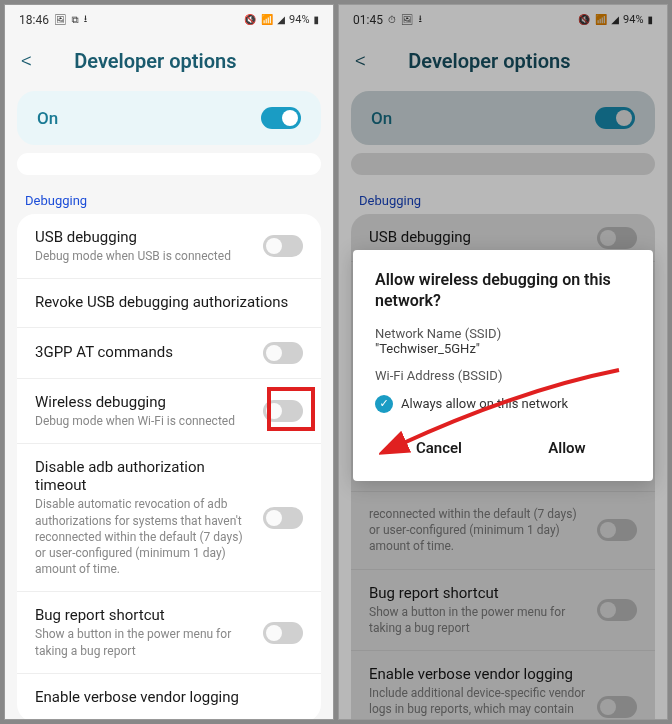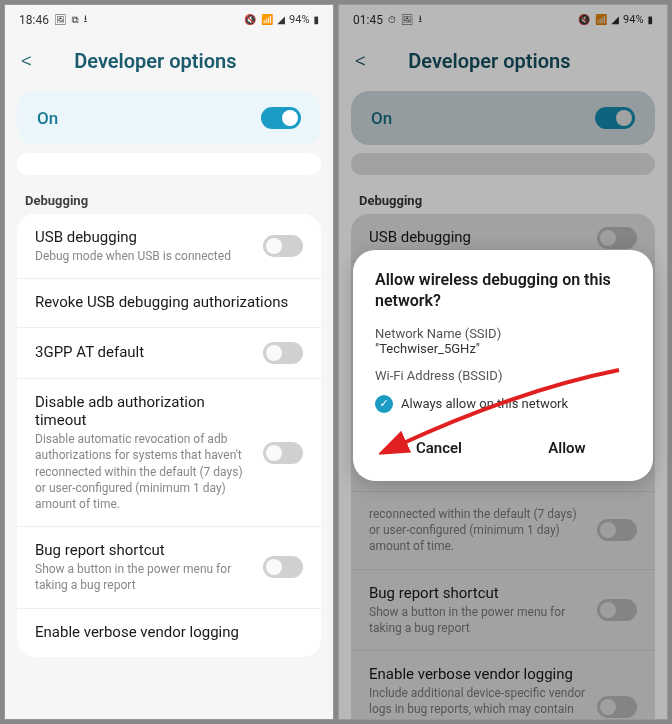--- a/index.html
+++ b/index.html
@@ -13,31 +13,31 @@
     .header-title { color: #1a5b6e; font-size: 20px; font-weight: 600; margin-left: 28px; }
     .on-bar { background: #eaf6f9; display: flex; justify-content: space-between; align-items: center; padding: 16px 20px; border-radius: 18px; margin: 4px 12px 8px 12px; }
     .on-text { color: #1a7a94; font-size: 17px; font-weight: 500; }
     .toggle { width: 40px; height: 22px; border-radius: 11px; position: relative; }
     .toggle.on { background: #1a9cc4; }
     .toggle.off { background: #d0d0d0; }
     .toggle-knob { width: 16px; height: 16px; border-radius: 50%; background: #fff; position: absolute; top: 3px; }
     .toggle.on .toggle-knob { right: 3px; }
     .toggle.off .toggle-knob { left: 3px; background: #fafafa; }
     .peek-card { background: #fff; border-radius: 18px; margin: 0 12px 8px 12px; height: 22px; }
-    .section-label { color: #404040; font-size: 13px; padding: 10px 20px 6px 20px; font-weight: 700; }
+    .section-label { color: #1d4ed8; font-size: 13px; padding: 10px 20px 6px 20px; font-weight: 400; }
     .card { background: #fff; border-radius: 18px; margin: 0 12px; padding: 0; }
     .setting-row { display: flex; justify-content: space-between; align-items: center; padding: 14px 18px; border-bottom: 1px solid #eee; position: relative; }
     .setting-row:last-child { border-bottom: none; }
     .setting-text { flex: 1; padding-right: 10px; }
     .setting-title { font-size: 15px; color: #1a1a1a; margin-bottom: 2px; }
     .setting-sub { font-size: 12px; color: #888; line-height: 1.35; }
     .highlight-box { border: 4px solid #e02020; padding: 4px; position: absolute; }
     .dim-overlay { position: absolute; inset: 0; background: rgba(0,0,0,0.25); }
     .phone.dimmed .status-bar, .phone.dimmed .header, .phone.dimmed .on-bar, .phone.dimmed .peek-card, .phone.dimmed .section-label, .phone.dimmed .card { filter: brightness(0.85); }
-    .dialog { position: absolute; left: 14px; right: 14px; top: 245px; background: #fff; border-radius: 22px; padding: 20px 22px 14px 22px; z-index: 10; box-shadow: 0 4px 20px rgba(0,0,0,0.2); }
+    .dialog { position: absolute; left: 14px; right: 14px; top: 245px; background: #fff; border-radius: 4px; padding: 20px 22px 14px 22px; z-index: 10; box-shadow: 0 4px 20px rgba(0,0,0,0.2); }
     .dialog-title { font-size: 16px; font-weight: 600; color: #1a1a1a; margin-bottom: 14px; line-height: 1.3; }
     .dialog-label { font-size: 13px; color: #555; }
     .dialog-value { font-size: 13px; color: #333; margin-bottom: 12px; }
     .checkbox-row { display: flex; align-items: center; gap: 8px; margin-top: 12px; margin-bottom: 16px; }
     .checkbox { width: 18px; height: 18px; border-radius: 50%; background: #1a9cc4; display: flex; align-items: center; justify-content: center; color: #fff; font-size: 11px; }
     .checkbox-label { font-size: 13px; color: #333; }
     .dialog-buttons { display: flex; justify-content: flex-end; }
     .dialog-btn { flex: 1; text-align: center; padding: 10px 4px; font-size: 15px; font-weight: 600; color: #1a1a1a; }
     .arrow-svg { position: absolute; z-index: 11; pointer-events: none; }
     .sicon { font-size: 10px; }
@@ -83,25 +83,35 @@
           <div class="toggle-knob"></div>
         </div>
     </div>
     <div class="setting-row">
       <div class="setting-text">
         <div class="setting-title">Revoke USB debugging authorizations</div>
       </div>
     </div>
     <div class="setting-row">
       <div class="setting-text">
-        <div class="setting-title">3GPP AT default</div>
-      </div>
-      <div class="toggle off">
-          <div class="toggle-knob"></div>
-        </div>
+        <div class="setting-title">3GPP AT commands</div>
+      </div>
+      <div class="toggle off">
+          <div class="toggle-knob"></div>
+        </div>
+    </div>
+    <div class="setting-row">
+      <div class="setting-text">
+        <div class="setting-title">Wireless debugging</div>
+        <div class="setting-sub">Debug mode when Wi-Fi is connected</div>
+      </div>
+      <div class="toggle off">
+          <div class="toggle-knob"></div>
+        </div>
+      <div class="highlight-box" style="right:6px; top:8px; width:48px; height:44px;"></div>
     </div>
     <div class="setting-row">
       <div class="setting-text">
         <div class="setting-title">Disable adb authorization timeout</div>
         <div class="setting-sub">Disable automatic revocation of adb authorizations for systems that haven't reconnected within the default (7 days) or user-configured (minimum 1 day) amount of time.</div>
       </div>
       <div class="toggle off">
           <div class="toggle-knob"></div>
         </div>
     </div>

